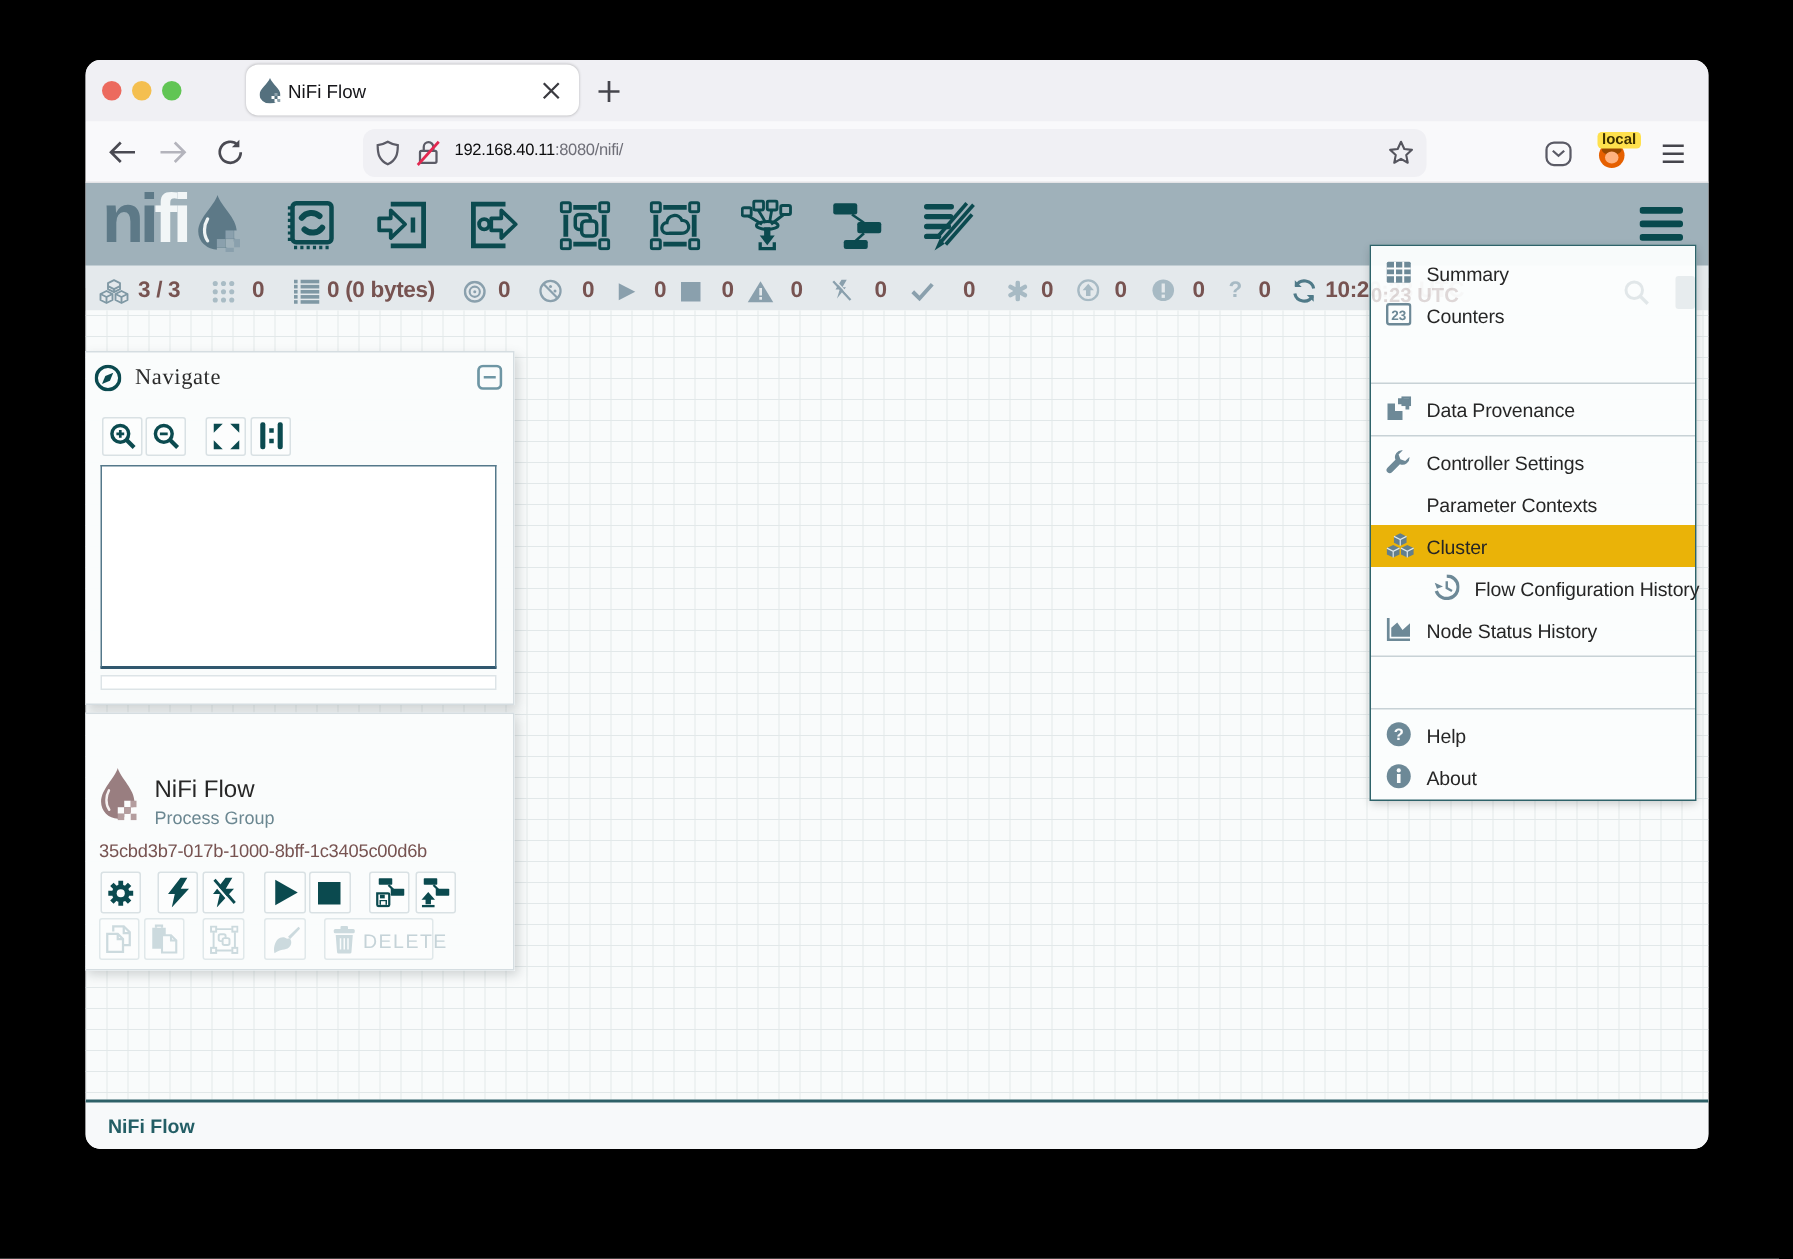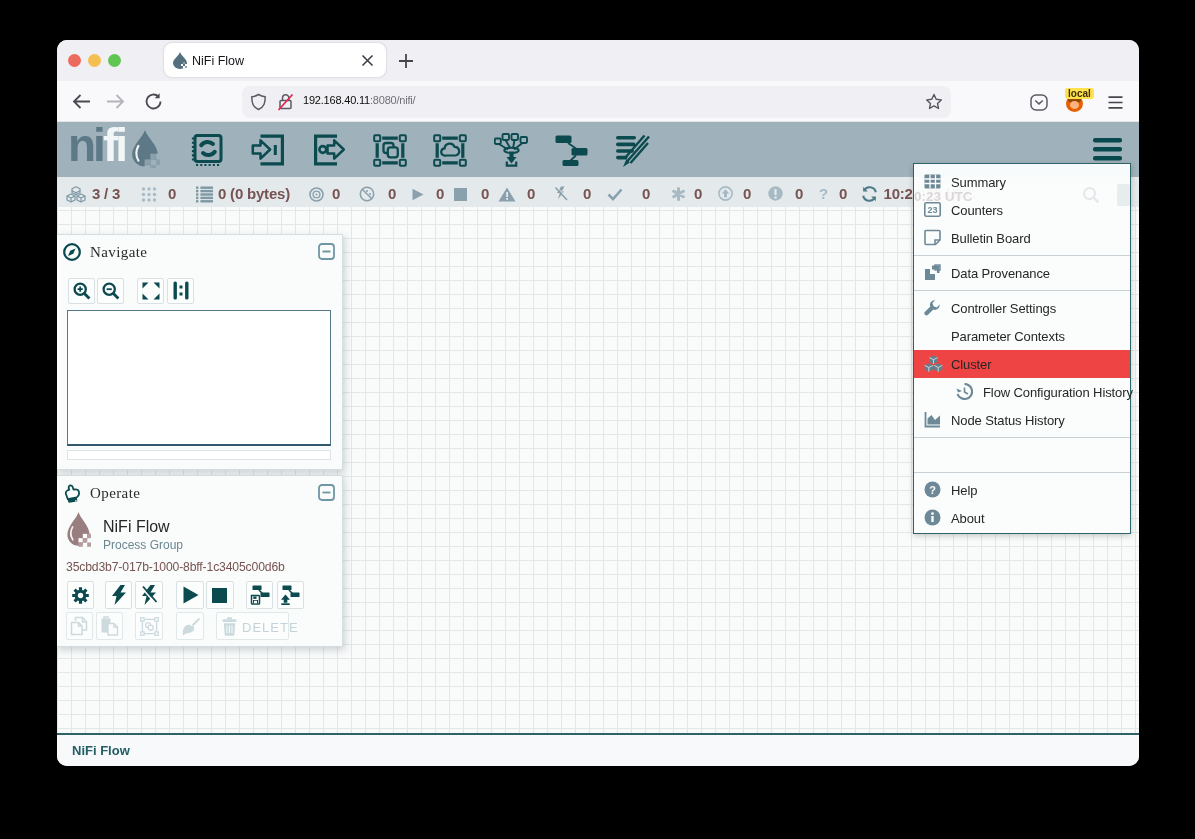--- a/index.html
+++ b/index.html
@@ -35,21 +35,21 @@
 .phead{position:absolute;left:0;top:0;width:100%;height:34px;}
 .ptitle{font-family:"Liberation Serif",serif;font-size:15px;color:#2b2b2b;letter-spacing:0.4px;position:absolute;left:33px;top:9px;}
 .pbtn{position:absolute;width:27px;height:25px;background:#fcfdfd;border:1px solid #d9e1e4;border-radius:2px;}
 
 #menu{position:absolute;left:856px;top:123px;width:218px;height:371px;background:rgba(251,253,253,0.97);
 border:1px solid #2f636a;box-shadow:0 2px 6px rgba(0,0,0,0.2);}
 .mi{position:absolute;left:0;width:100%;height:28px;}
 .mi .t{position:absolute;left:37px;top:6.5px;font-size:13px;letter-spacing:-0.1px;color:#262626;}
 .mi .ic{position:absolute;left:10px;top:5px;width:17px;height:17px;}
 .mdiv{position:absolute;left:0;width:100%;height:1px;background:#c8d2d6;}
-.hl{background:#ef4444;padding-left:47px;}
+.hl{background:#eab308;padding-left:47px;}
 svg{display:block;}
 </style></head><body>
 <div id="win">
   <div id="tabbar">
     <div class="light" style="left:11px;background:#ec6a5e;"></div>
     <div class="light" style="left:31px;background:#f4bf50;"></div>
     <div class="light" style="left:51px;background:#61c554;"></div>
     <div id="tab">
       <div id="favicon" class="abs" style="left:9px;top:9px;">
           <svg width="14" height="17" viewBox="0 0 28 34">
@@ -361,32 +361,20 @@
               <rect x="13.1" y="0.5" width="3.4" height="18" rx="1.5"></rect>
               <rect x="7.5" y="4.5" width="3" height="3"></rect>
               <rect x="7.5" y="11.5" width="3" height="3"></rect>
             </g>
           </svg>
       </div>
       <div class="abs" style="left:10px;top:75px;width:264px;height:136px;background:#fff;border:1px solid #54788a;border-bottom:2px solid #31586f;"></div>
       <div class="abs" style="left:10px;top:215px;width:264px;height:10px;background:#fff;border:1px solid #dde4e7;"></div>
     </div>
     <div class="panel" id="operate" style="left:-1px;top:268px;width:287px;height:172px;">
-      <div class="phead">
-        <svg class="abs" style="left:7px;top:8px;" width="17" height="19" viewBox="0 0 17 19">
-            <path d="M2.6 11.8c-1.4-2.2-1-4.4 0.8-5.3l1.8-0.9c-0.9-1.7-0.7-3.4 0.6-4 1.3-0.6 2.7 0.3 3.1 1.9l0.6 2.1c2.3-0.4 4.8 0.2 5.3 1.9 0.6 1.9-0.4 4.6-2 5.9l-9 1.7z" stroke="#0b4a4f" stroke-width="1.8" fill="none" stroke-linejoin="round"></path>
-            <path d="M3.6 15.5l9.2-1.7 0.5 2.6a0.9 0.9 0 0 1-0.7 1l-7.3 1.4a0.9 0.9 0 0 1-1-0.7z" fill="#0b4a4f"></path>
-            <circle cx="11.9" cy="16.8" r="0.8" fill="#fbfcfc"></circle>
-          </svg>
-        <div class="ptitle">Operate</div>
-        <svg class="abs" style="left:261px;top:8px;" width="17" height="17" viewBox="0 0 17 17">
-            <rect x="1" y="1" width="15" height="15" rx="3" stroke="#6e96a4" stroke-width="1.8" fill="none"></rect>
-            <path d="M4.5 8.5h8" stroke="#6e96a4" stroke-width="1.8"></path>
-          </svg>
-      </div>
       <div id="odrop" class="abs" style="left:9px;top:36px;">
           <svg width="25" height="35" viewBox="0 0 24 34">
             <path d="M12 0C10.2 6.5 1.2 13.7 1.2 21.9a10.8 10.9 0 0 0 21.6 0C22.8 13.7 13.8 6.5 12 0Z" fill="#997e80"></path>
             <path d="M6.3 14.5c-2 3.6-2.4 8.7 0.2 12.5" stroke="#f6f1f1" stroke-width="1.6" fill="none" stroke-linecap="round"></path>
             <g fill="#fbfcfc">
               <rect x="16.2" y="21.2" width="4.2" height="4.2"></rect>
               <rect x="12" y="25.4" width="4.2" height="4.2"></rect>
               <rect x="20.4" y="25.4" width="4.2" height="4.2"></rect>
               <rect x="16.2" y="29.6" width="4.2" height="4.2"></rect>
             </g>
@@ -517,27 +505,20 @@
         </svg>
         <div class="t">Summary</div>
       </div>
     <div class="mi" style="top:32px;">
         <svg class="ic" viewBox="0 0 17 17">
           <rect x="0.8" y="1.8" width="15.4" height="13.4" rx="1.5" stroke="#6d8997" stroke-width="1.6" fill="none"></rect>
           <text x="8.5" y="12" font-size="9" font-weight="bold" fill="#6d8997" text-anchor="middle" font-family="Liberation Sans">23</text>
         </svg>
         <div class="t">Counters</div>
       </div>
-    <div class="mi" style="top:60px;">
-        <svg class="ic" viewBox="0 0 17 17">
-          <path d="M2 1.5h13a1 1 0 0 1 1 1V11l-4.5 4.5H2a1 1 0 0 1-1-1v-12a1 1 0 0 1 1-1z" stroke="#6d8997" stroke-width="1.6" fill="none"></path>
-          <path d="M11 15.5V11h5" stroke="#6d8997" stroke-width="1.6" fill="none"></path>
-        </svg>
-        <div class="t">Bulletin Board</div>
-      </div>
     <div class="mdiv" style="top:91px;"></div>
     <div class="mi" style="top:95px;">
         <svg class="ic" viewBox="0 0 17 17">
           <path d="M1 5h5v5h5v6H1z" fill="#6d8997"></path>
           <path d="M8 1.5h7.5V9H13V5.5h-5z" fill="#6d8997"></path>
           <rect x="11" y="1" width="5" height="5" stroke="#6d8997" stroke-width="1.4" fill="none"></rect>
         </svg>
         <div class="t">Data Provenance</div>
       </div>
     <div class="mdiv" style="top:126px;"></div>

